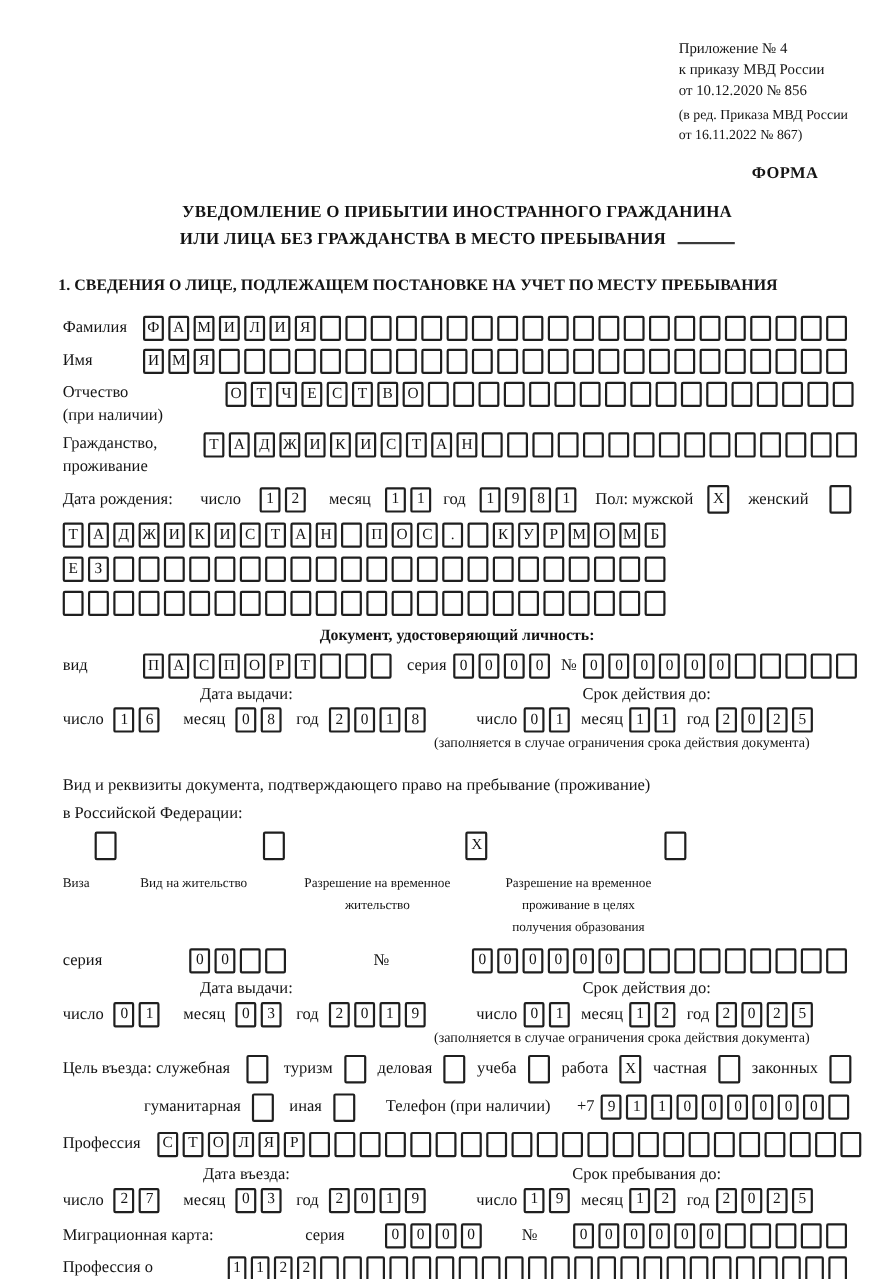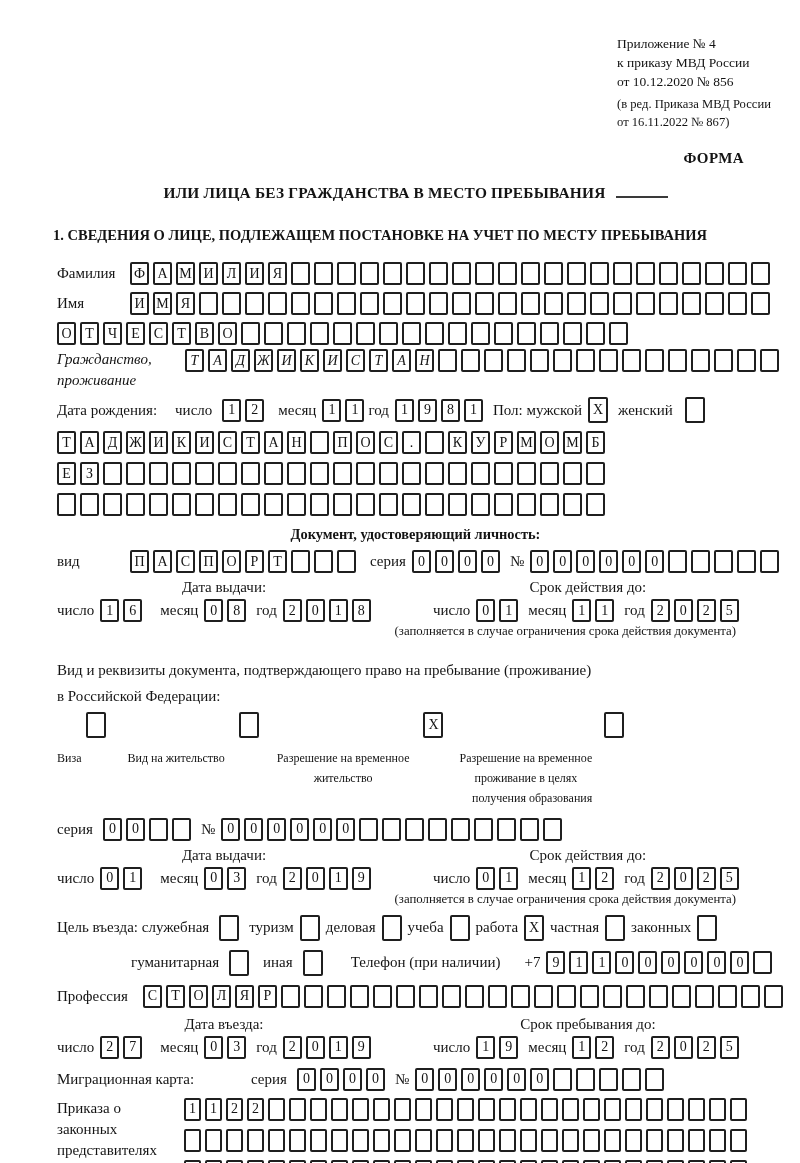--- a/index.html
+++ b/index.html
@@ -10,21 +10,21 @@
   .page{box-sizing:border-box;width:800px;height:1163px;padding:34px 26px 0 57px;position:relative;}
 
   .hdr{margin-left:560px;font-size:13.5px;line-height:1.42;}
   .hdr .sm{font-size:12.6px;}
   .hdr .gap{margin-top:5px;}
   .forma{font-weight:bold;font-size:15px;text-align:right;padding-right:30px;margin-top:18px;letter-spacing:.4px;}
   .title{text-align:center;font-weight:bold;font-size:15.4px;line-height:1.62;margin-top:14px;letter-spacing:.2px;}
   .uline{display:inline-block;width:52px;border-bottom:2.5px solid #3a3a3a;margin-left:10px;}
   .sec{font-weight:bold;font-size:14.5px;margin-top:21px;margin-left:-4px;white-space:nowrap;}
 
-  .frow{display:flex;align-items:center;margin-top:7px;}
+  .frow{display:flex;align-items:center;margin-top:7px;justify-content:space-between;}
   .frow.top{align-items:flex-start;}
   .lbl{font-size:15px;white-space:nowrap;flex:none;}
   .lbl2{font-size:15px;line-height:21px;flex:none;}
   .cells{display:flex;flex:none;}
   .cell{
     box-sizing:content-box;flex:none;width:15px;height:19px;border:2px solid #1f1f1f;
     border-radius:2px;margin-right:4px;display:flex;align-items:center;justify-content:center;
     font-size:14px;line-height:1;background:#fff;
   }
   .tight .cell{width:13px;}
@@ -61,20 +61,21 @@
     <div>Приложение № 4</div>
     <div>к приказу МВД России</div>
     <div>от 10.12.2020 № 856</div>
     <div class="sm gap">(в ред. Приказа МВД России</div>
     <div class="sm">от 16.11.2022 № 867)</div>
   </div>
 
   <div class="forma">ФОРМА</div>
 
   <div class="title">
+    <div>УВЕДОМЛЕНИЕ О ПРИБЫТИИ ИНОСТРАННОГО ГРАЖДАНИНА</div>
     <div><span>ИЛИ ЛИЦА БЕЗ ГРАЖДАНСТВА В МЕСТО ПРЕБЫВАНИЯ</span><span class="uline"></span></div>
   </div>
 
   <div class="sec">1. СВЕДЕНИЯ О ЛИЦЕ, ПОДЛЕЖАЩЕМ ПОСТАНОВКЕ НА УЧЕТ ПО МЕСТУ ПРЕБЫВАНИЯ</div>
 
   <div class="frow" style="margin-top:18px;">
     <span class="lbl w73">Фамилия</span>
     <span class="cells">
         <span class="cell">Ф</span>
         <span class="cell">А</span>
@@ -135,20 +136,24 @@
         <span class="cell"></span>
         <span class="cell"></span>
         <span class="cell"></span>
         <span class="cell"></span>
         <span class="cell"></span>
         <span class="cell"></span>
       </span>
   </div>
 
   <div class="frow top">
+    <span class="lbl2 w148">
+      <span style="display:block;">Отчество</span>
+      <span style="display:block;">(при наличии)</span>
+    </span>
     <span class="cells">
         <span class="cell">О</span>
         <span class="cell">Т</span>
         <span class="cell">Ч</span>
         <span class="cell">Е</span>
         <span class="cell">С</span>
         <span class="cell">Т</span>
         <span class="cell">В</span>
         <span class="cell">О</span>
         <span class="cell"></span>
@@ -164,21 +169,21 @@
         <span class="cell"></span>
         <span class="cell"></span>
         <span class="cell"></span>
         <span class="cell"></span>
         <span class="cell"></span>
         <span class="cell"></span>
         <span class="cell"></span>
       </span>
   </div>
 
-  <div class="frow top" style="margin-top:4px;font-style:italic;">
+  <div class="frow top" style="margin-top:4px;">
     <span class="lbl2 w128">
       <span style="display:block;">Гражданство,</span>
       <span style="display:block;">проживание</span>
     </span>
     <span class="cells">
         <span class="cell">Т</span>
         <span class="cell">А</span>
         <span class="cell">Д</span>
         <span class="cell">Ж</span>
         <span class="cell">И</span>
@@ -422,21 +427,21 @@
     <span class="cbl" style="margin-left:18px;">
       <span style="display:block;">Разрешение на временное</span>
       <span style="display:block;">жительство</span>
     </span>
     <span class="cells cb" style="margin-left:14px;">
         <span class="cell">X</span>
       </span>
     <span class="cbl" style="margin-left:16px;">
       <span style="display:block;">Разрешение на временное</span>
       <span style="display:block;">проживание в целях</span>
-      <span style="display:block;text-align:right;">получения образования</span>
+      <span style="display:block;">получения образования</span>
     </span>
     <span class="cells cb" style="margin-left:12px;">
         <span class="cell"></span>
       </span>
   </div>
 
   <div class="frow" style="margin-top:10px;">
     <span class="lbl mr10">серия</span>
     <span class="cells">
         <span class="cell">0</span>
@@ -669,21 +674,21 @@
         <span class="cell"></span>
         <span class="cell"></span>
         <span class="cell"></span>
         <span class="cell"></span>
         <span class="cell"></span>
       </span>
   </div>
 
   <div class="frow top" style="margin-top:7px;">
     <span class="lbl2" style="width:127px;">
-      <span style="display:block;">Приказа о</span>
+      <span style="display:block;">Профессия о</span>
       <span style="display:block;">законных</span>
       <span style="display:block;">представителях</span>
       <span style="display:block;">(родителях,</span>
 
     </span>
     <span class="colcells tight">
       <span class="frow cells">
           <span class="cell">1</span>
           <span class="cell">1</span>
           <span class="cell">2</span>

